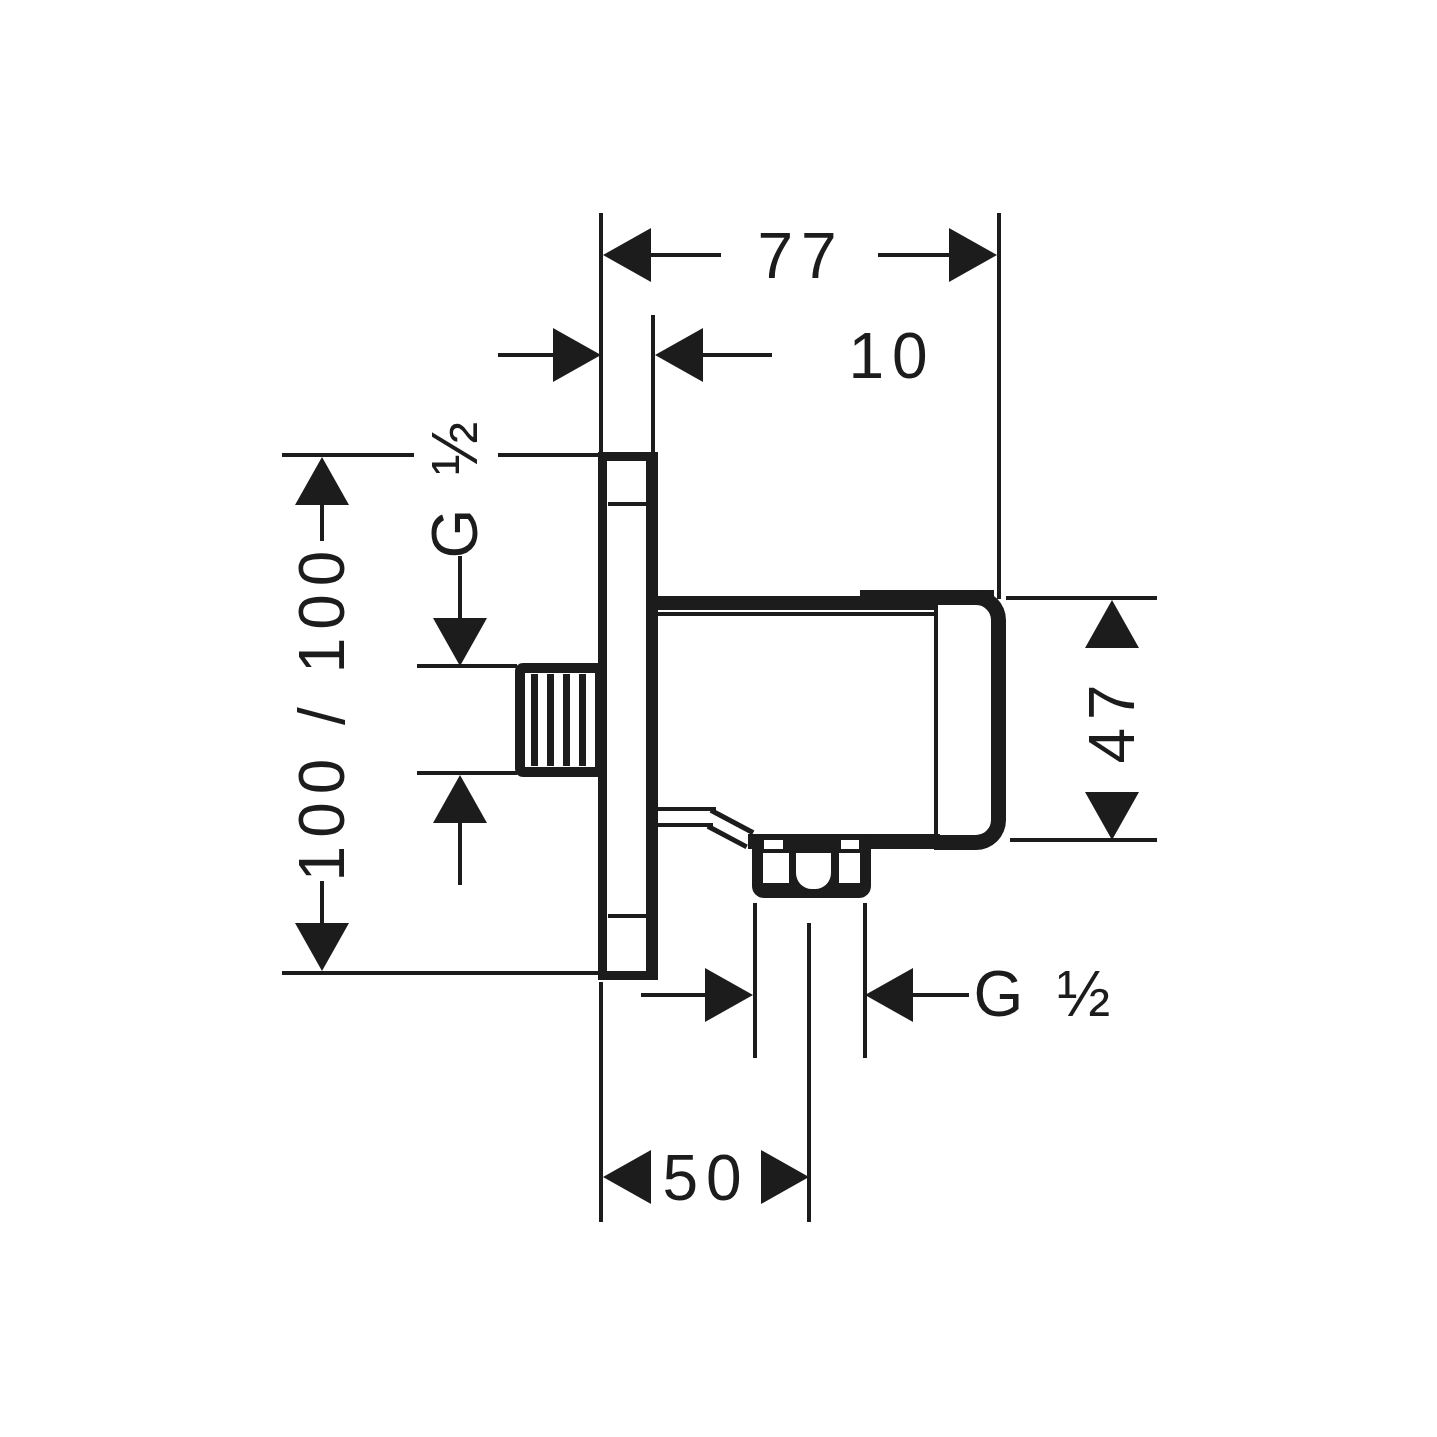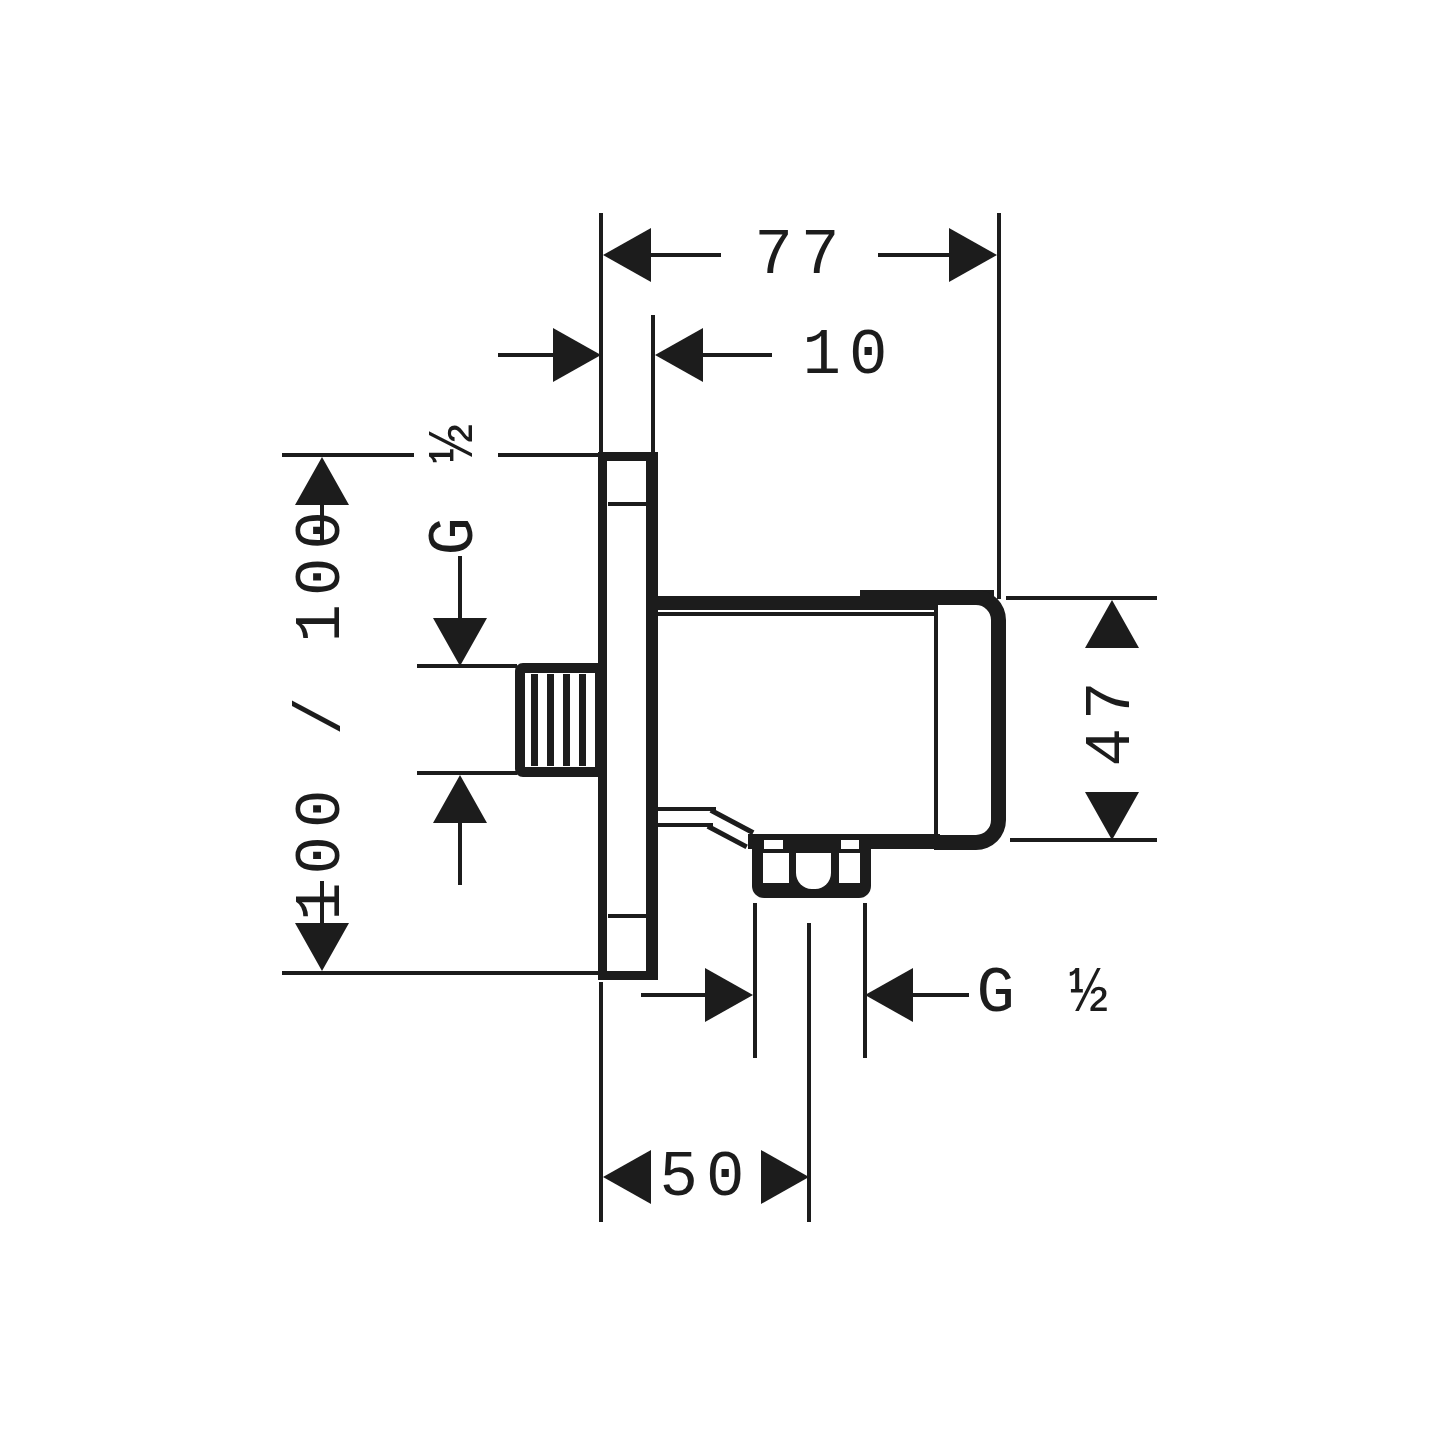--- a/index.html
+++ b/index.html
@@ -1,19 +1,19 @@
 <!DOCTYPE html>
 <html><head>
 <meta charset="utf-8">
 <style>
   :root{ --ink:#1c1c1c; --paper:#ffffff; }
   html,body{margin:0;padding:0;background:#fff;}
   .canvas{
     position:relative;width:1437px;height:1437px;background:var(--paper);
-    font-family:Liberation Mono, monospace;color:var(--ink);overflow:hidden;
+    font-family:Liberation Sans, sans-serif;color:var(--ink);overflow:hidden;
   }
   .ln{position:absolute;background:var(--ink);}
   .arr{position:absolute;width:0;height:0;}
   .arr.a-left {border-top:27px solid transparent;border-bottom:27px solid transparent;border-right:48px solid var(--ink);}
   .arr.a-right{border-top:27px solid transparent;border-bottom:27px solid transparent;border-left:48px solid var(--ink);}
   .arr.a-up   {border-left:27px solid transparent;border-right:27px solid transparent;border-bottom:48px solid var(--ink);}
   .arr.a-down {border-left:27px solid transparent;border-right:27px solid transparent;border-top:48px solid var(--ink);}
   .lbl{
     position:absolute;font-size:64px;letter-spacing:8px;white-space:nowrap;
     transform:translate(-50%,-50%);line-height:1;
@@ -89,20 +89,20 @@
   <div class="ln" style="left:709px;top:824px;width:44px;height:5px;transform:rotate(28deg);transform-origin:left top;z-index:2;"></div>
 
   <div class="solid" style="left:752px;top:838px;width:119px;height:60px;border-radius:4px 4px 12px 12px;z-index:3;"></div>
   <div class="white" style="left:764px;top:840px;width:19px;height:9px;z-index:4;"></div>
   <div class="white" style="left:841px;top:840px;width:18px;height:9px;z-index:4;"></div>
   <div class="white" style="left:763px;top:853px;width:26px;height:30px;z-index:4;"></div>
   <div class="white" style="left:796px;top:853px;width:35px;height:36px;border-radius:0 0 45% 45%;z-index:4;"></div>
   <div class="white" style="left:839px;top:853px;width:21px;height:30px;z-index:4;"></div>
 
   <div class="lbl" style="left:801px;top:256px;z-index:6;">77</div>
-  <div class="lbl" style="left:849px;top:356px;z-index:6;">10</div>
+  <div class="lbl" style="left:892px;top:356px;z-index:6;">10</div>
   <div class="lbl vert" style="left:455px;top:486px;z-index:6;">G ½</div>
   <div class="lbl vert" style="left:322px;top:712px;z-index:6;">100 / 100</div>
   <div class="lbl vert" style="left:1112px;top:720px;z-index:6;">47</div>
   <div class="lbl" style="left:1046px;top:994px;z-index:6;">G ½</div>
   <div class="lbl" style="left:706px;top:1178px;z-index:6;">50</div>
 
 </div>
 
 </body></html>

